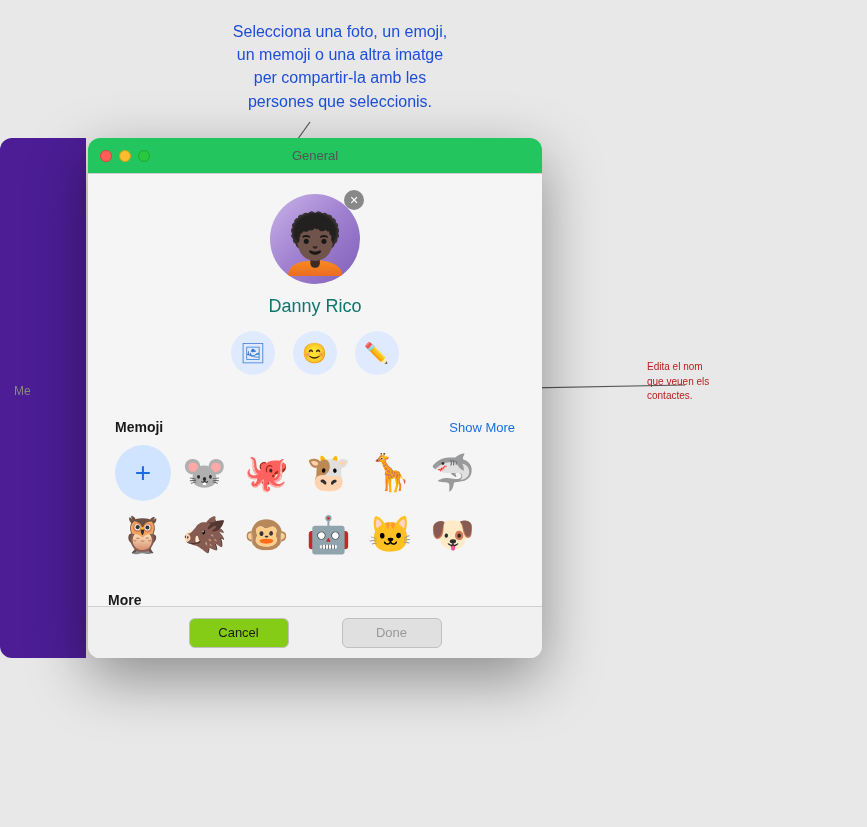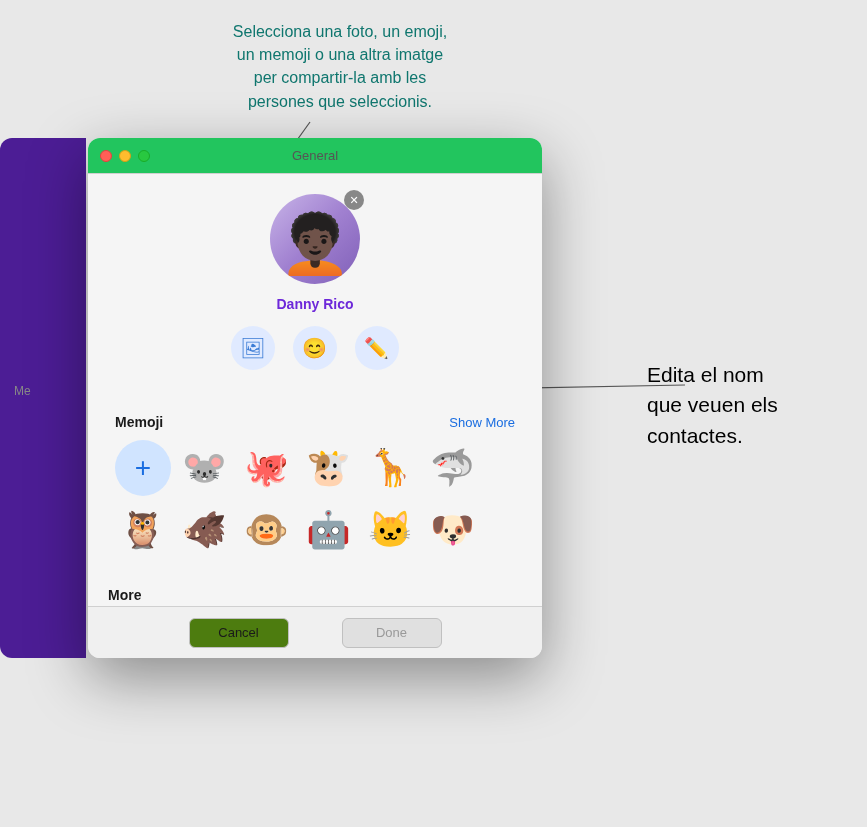--- a/index.html
+++ b/index.html
@@ -14,32 +14,32 @@
     }
 
     
     .tooltip-top {
       position: absolute;
       top: 20px;
       left: 200px;
       width: 280px;
       font-size: 16px;
       line-height: 1.45;
-      color: #0f766e;
+      color: #1d4ed8;
       text-align: center;
     }
 
     .tooltip-right {
       position: absolute;
       top: 360px;
       right: 60px;
       width: 160px;
-      font-size: 21px;
+      font-size: 10px;
       line-height: 1.45;
-      color: #000000;
+      color: #b91c1c;
       text-align: left;
     }
 
     
     .callout-lines {
       position: absolute;
       top: 0; left: 0;
       width: 867px;
       height: 827px;
       pointer-events: none;
@@ -145,23 +145,23 @@
       background: #888;
       display: flex;
       align-items: center;
       justify-content: center;
       color: white;
       font-size: 11px;
       cursor: pointer;
     }
 
     .user-name {
-      font-size: 14px;
-      font-weight: 700;
-      color: #6d28d9;
+      font-size: 18px;
+      font-weight: 400;
+      color: #0f766e;
       margin-bottom: 14px;
     }
 
     
     .action-buttons {
       display: flex;
       gap: 18px;
       margin-bottom: 8px;
     }
 
@@ -272,21 +272,21 @@
       width: 100px;
       height: 30px;
       border-radius: 6px;
       border: none;
       font-size: 13px;
       cursor: pointer;
       font-family: inherit;
     }
 
     .btn-cancel {
-      background: #4d7c0f;
+      background: #84cc16;
       border: 1px solid #c0c0c0;
       color: #1a1a1a;
     }
 
     .btn-done {
       background: #e0e0e0;
       border: 1px solid #c0c0c0;
       color: #999;
       cursor: default;
       margin-left: 37px;

